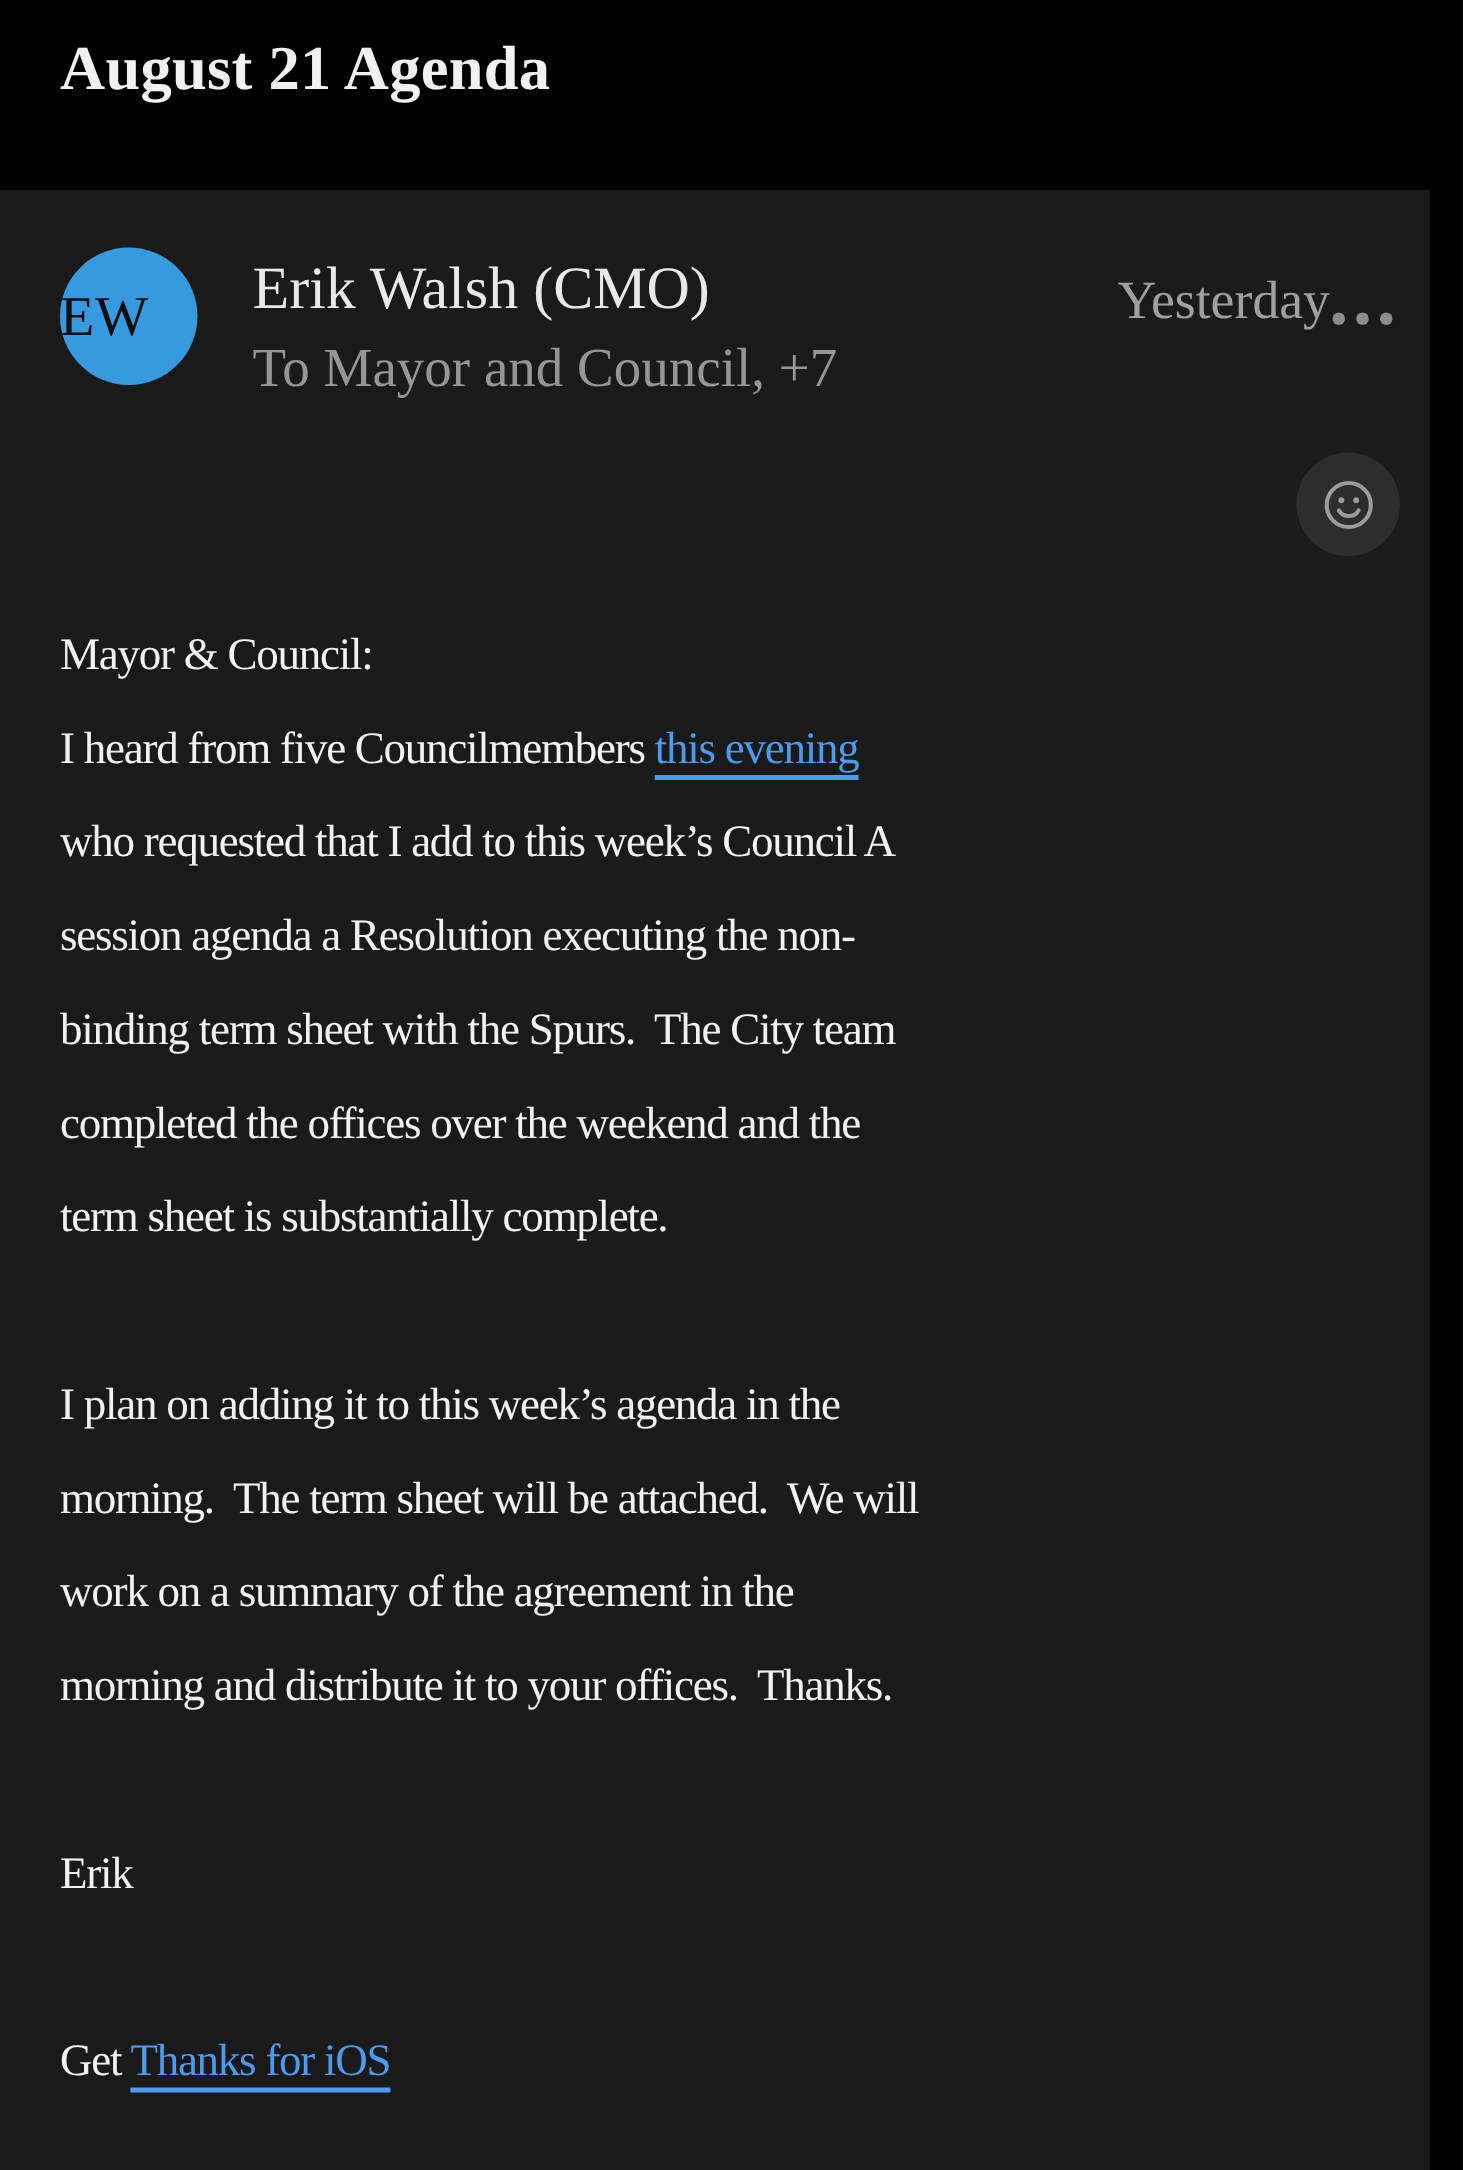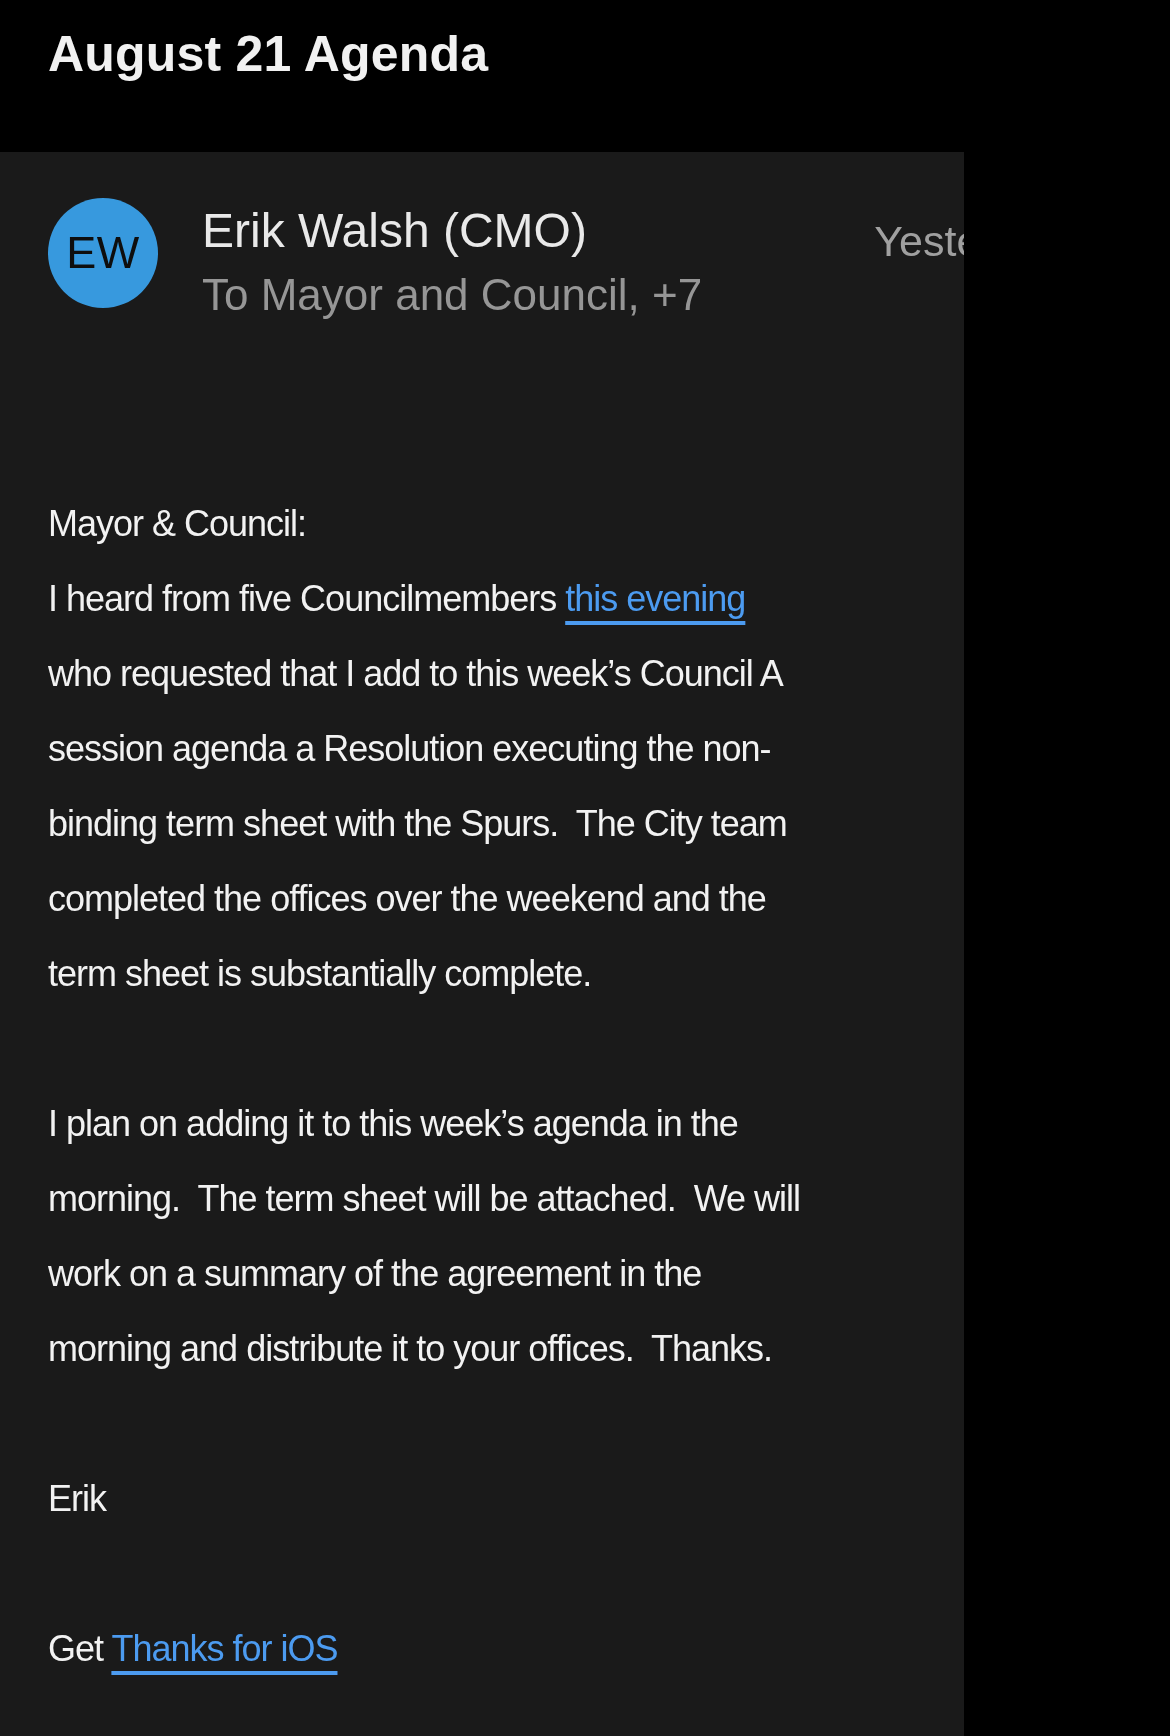--- a/index.html
+++ b/index.html
@@ -1,23 +1,23 @@
 <!DOCTYPE html>
 <html style="--avatar-bg: #3799DE; --link-color: #4C9BF0;"><head>
 <meta charset="utf-8">
 <style>
   html, body { margin: 0; padding: 0; background: #000; }
   * { box-sizing: border-box; }
   .screen {
     position: relative;
-    width: 964px;
+    width: 1144px;
     height: 1736px;
     overflow: hidden;
     background: #000;
-    font-family: Liberation Sans, sans-serif;
+    font-family: Liberation Serif, serif;
     -webkit-font-smoothing: antialiased;
   }
   
   .topbar {
     height: 150px;
     background: #000;
     padding: 24px 48px 0 48px;
   }
   .topbar .title {
     font-size: 50px;
@@ -42,21 +42,21 @@
     padding: 46px 50px 0 48px;
   }
   .avatar {
     flex: 0 0 auto;
     width: 110px;
     height: 110px;
     border-radius: 50%;
     background: var(--avatar-bg, #3799DE);
     display: flex;
     align-items: center;
-    justify-content: center;
+    justify-content: flex-start;
     cursor: pointer;
   }
   .avatar .initials {
     font-size: 45px;
     font-weight: 400;
     color: #0e0e0e;
     letter-spacing: 0.5px;
   }
   .sender-block {
     flex: 1 1 auto;

